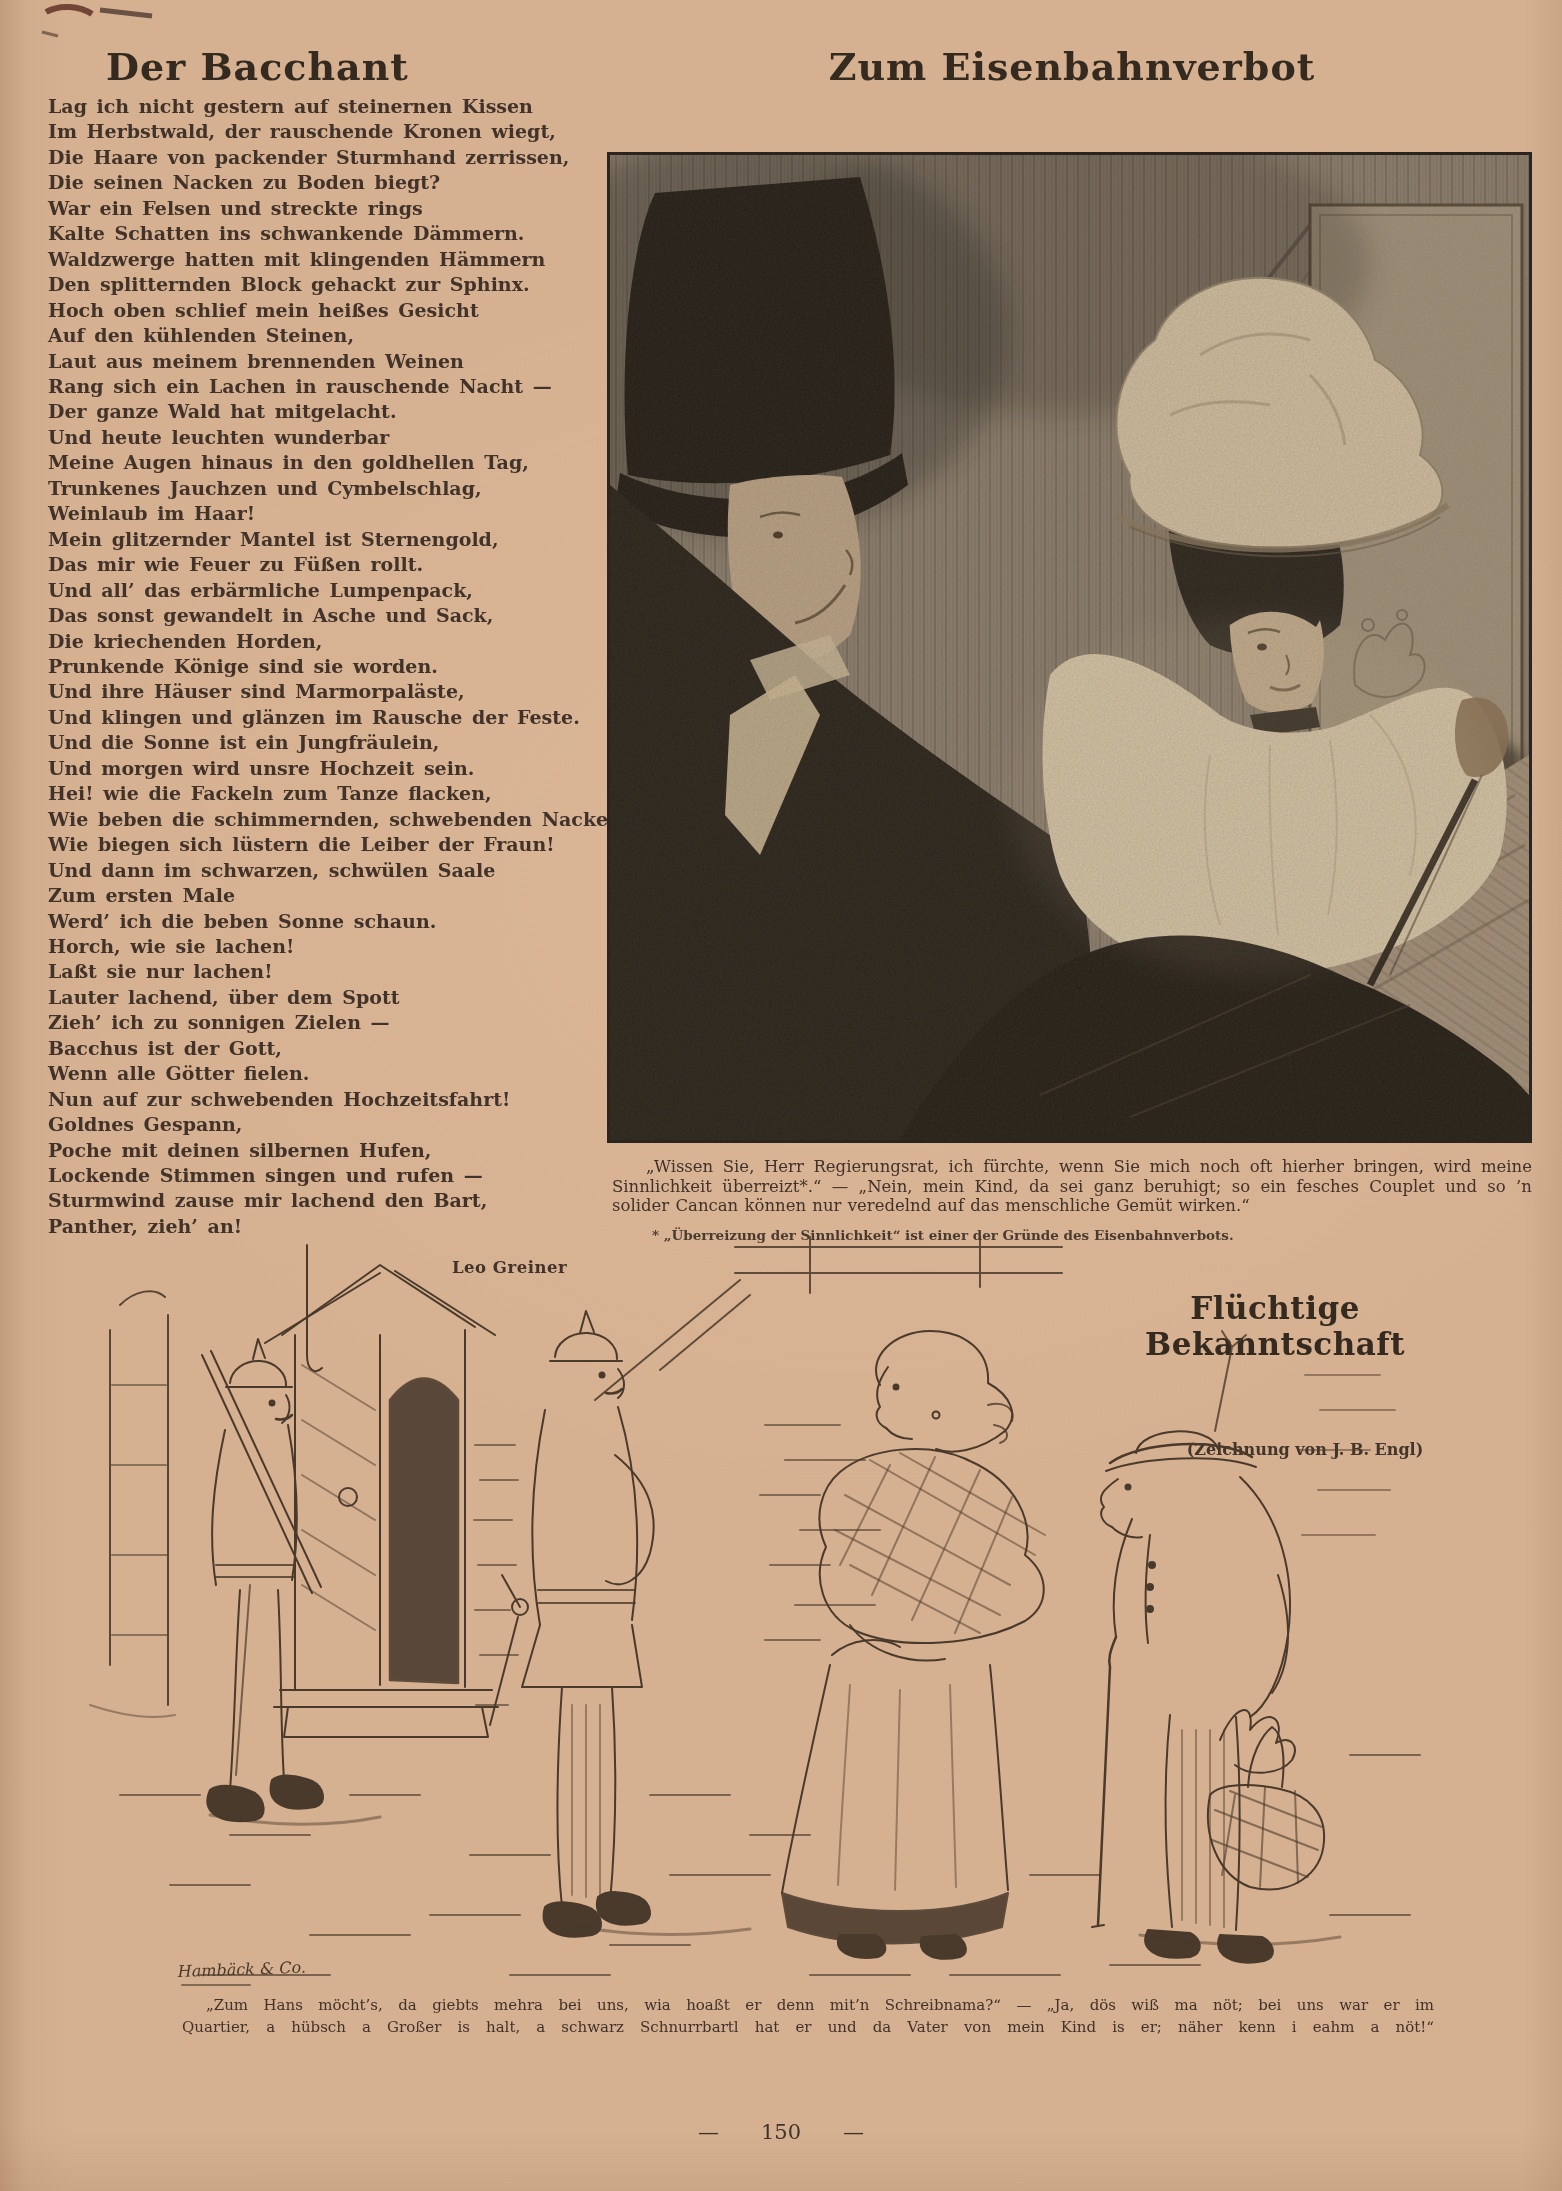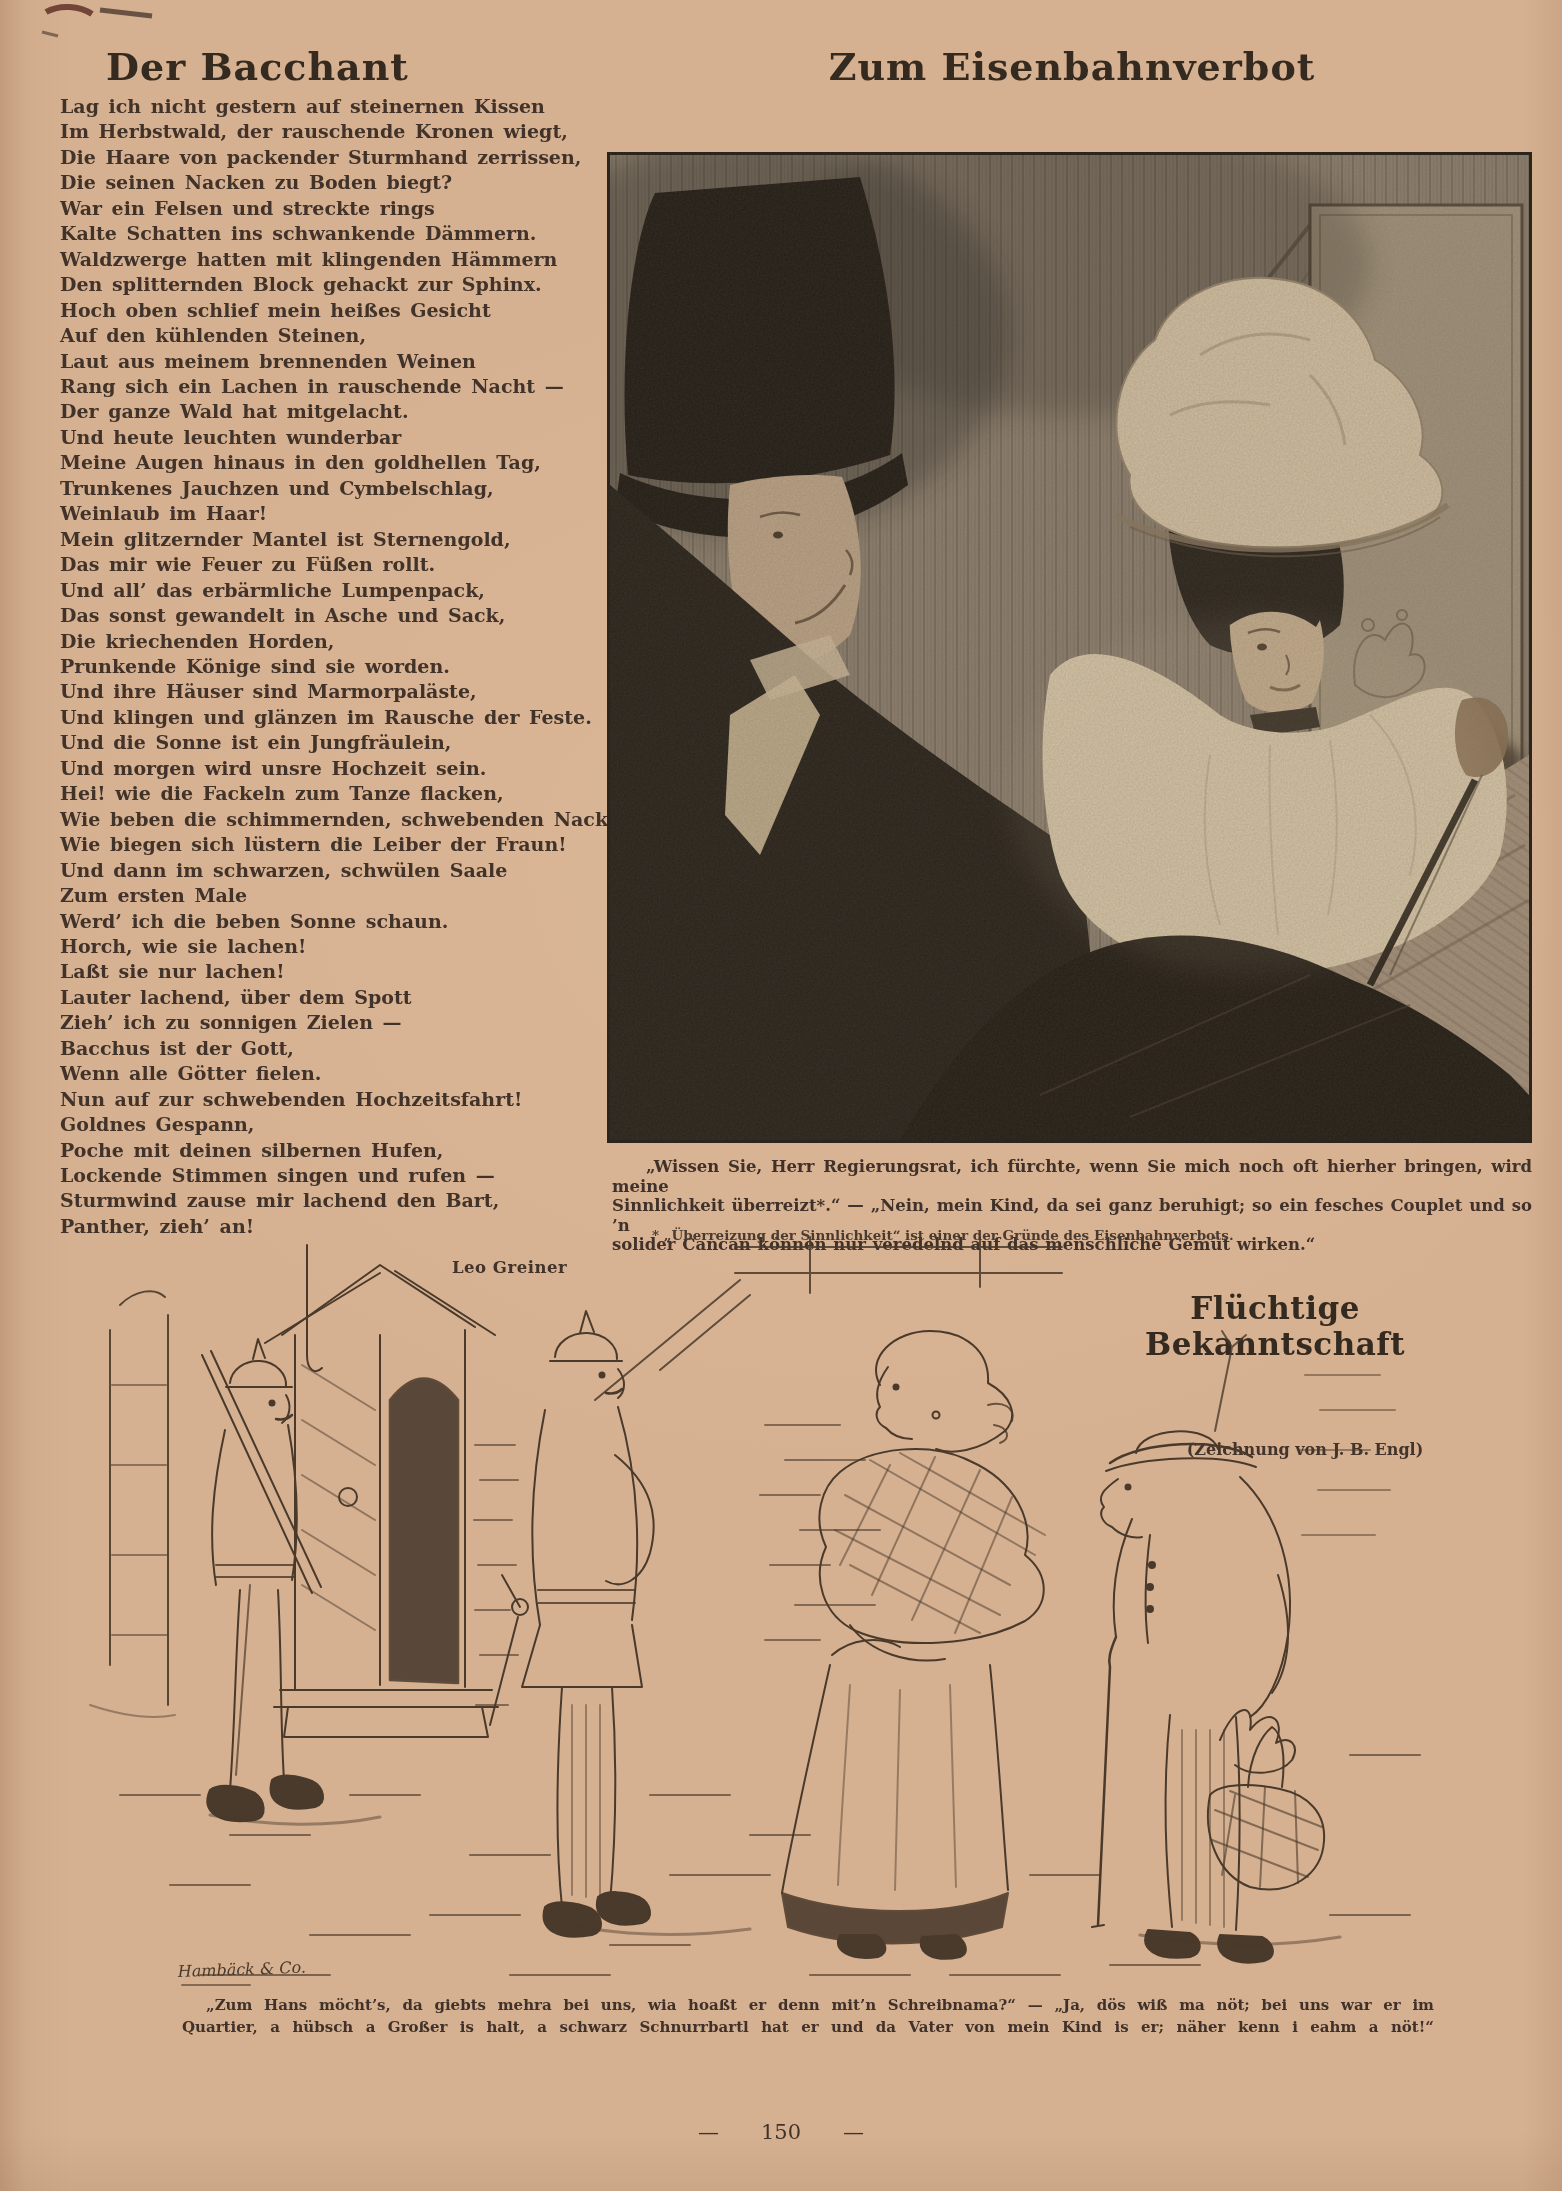--- a/index.html
+++ b/index.html
@@ -24,32 +24,32 @@
   .section-title{
     font-size:38px;font-weight:bold;text-align:center;
     letter-spacing:1px;color:#352a1f;
     font-family:"DejaVu Serif", serif;
   }
   #poem{
     left:48px;top:94px;width:530px;
     font-size:19px;line-height:25.45px;font-weight:bold;
     word-spacing:3px;color:#41332a;
   }
-  .poem-line{white-space:nowrap;margin-left:12px;}
+  .poem-line{white-space:nowrap;}
   #poem-author{
     left:452px;top:1258px;font-size:16.5px;font-weight:bold;color:#41332a;
     letter-spacing:0.5px;
   }
   #illustration-frame{
     left:607px;top:152px;width:925px;height:991px;
     border:3px solid #2b251e;box-sizing:border-box;
     background:#8b7e6e;
   }
   .caption{
-    font-weight:bold;color:#40322a;
+    font-weight:normal;color:#40322a;
   }
   #caption-a{
     left:612px;top:1157px;width:920px;
     font-size:16.5px;line-height:19.6px;word-spacing:1px;
   }
   #caption-a .caption-line{text-align:justify;text-align-last:justify;white-space:normal;}
   #caption-a .caption-line:first-child{text-indent:34px;}
   #caption-a .caption-line:last-child{text-align-last:left;}
   #footnote{
     left:652px;top:1227px;width:880px;

